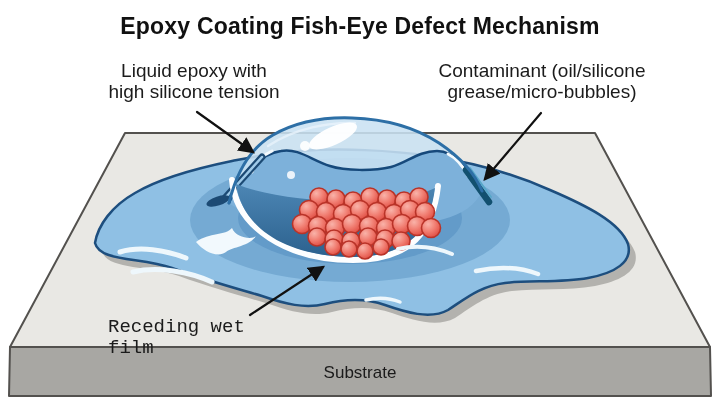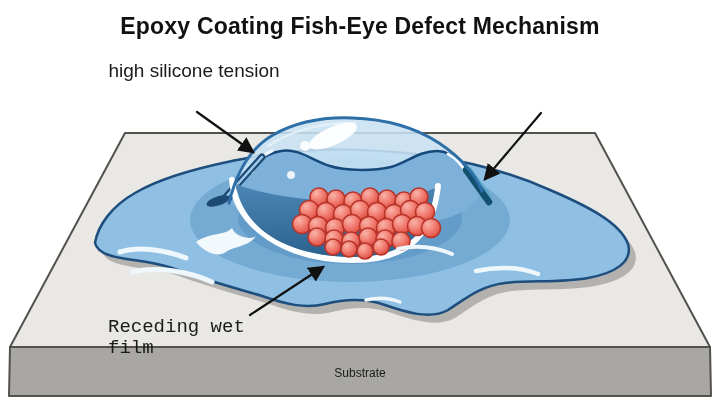--- a/index.html
+++ b/index.html
@@ -9,21 +9,21 @@
   }
   .stage svg{position:absolute;left:0;top:0;}
   .lbl{position:absolute;text-align:center;line-height:21px;font-size:19px;color:#1b1b1b;}
   .title{
     position:absolute;left:0;top:13px;width:100%;text-align:center;
     font-size:23px;font-weight:bold;letter-spacing:.2px;color:#111;
   }
   .lbl-epoxy{left:88px;top:60px;width:212px;}
   .lbl-contam{left:418px;top:60px;width:248px;}
   .lbl-receding{left:108px;top:317px;width:180px;text-align:left;font-family:Liberation Mono, monospace;}
-  .lbl-substrate{left:0;top:362px;width:100%;font-size:12px;line-height:22px;}
+  .lbl-substrate{left:0;top:362px;width:100%;font-size:17px;line-height:22px;}
 </style>
 </head>
 <body>
 
 <div class="stage">
 
   <svg width="720" height="404" viewBox="0 0 720 404">
     <defs>
       <radialGradient id="ballG" cx="0.35" cy="0.3" r="0.8">
         <stop offset="0%" stop-color="#f9b3a9"></stop>
@@ -165,20 +165,25 @@
     <g stroke="#111111" stroke-width="2.2" stroke-linecap="round">
       <line x1="197" y1="112" x2="253" y2="152" marker-end="url(#ah)"></line>
       <line x1="541" y1="113" x2="485" y2="179" marker-end="url(#ah)"></line>
       <line x1="250" y1="315" x2="323" y2="267" marker-end="url(#ah)"></line>
     </g>
   </svg>
 
   <div class="title">Epoxy Coating Fish-Eye Defect Mechanism</div>
 
   <div class="lbl lbl-epoxy">
+    <div>Liquid epoxy with</div>
     <div>high silicone tension</div>
   </div>
 
+  <div class="lbl lbl-contam">
+    <div>Contaminant (oil/silicone</div>
+    <div>grease/micro-bubbles)</div>
+  </div>
 
   <div class="lbl lbl-receding">Receding wet film</div>
 
   <div class="lbl lbl-substrate">Substrate</div>
 </div>
 
 </body></html>

